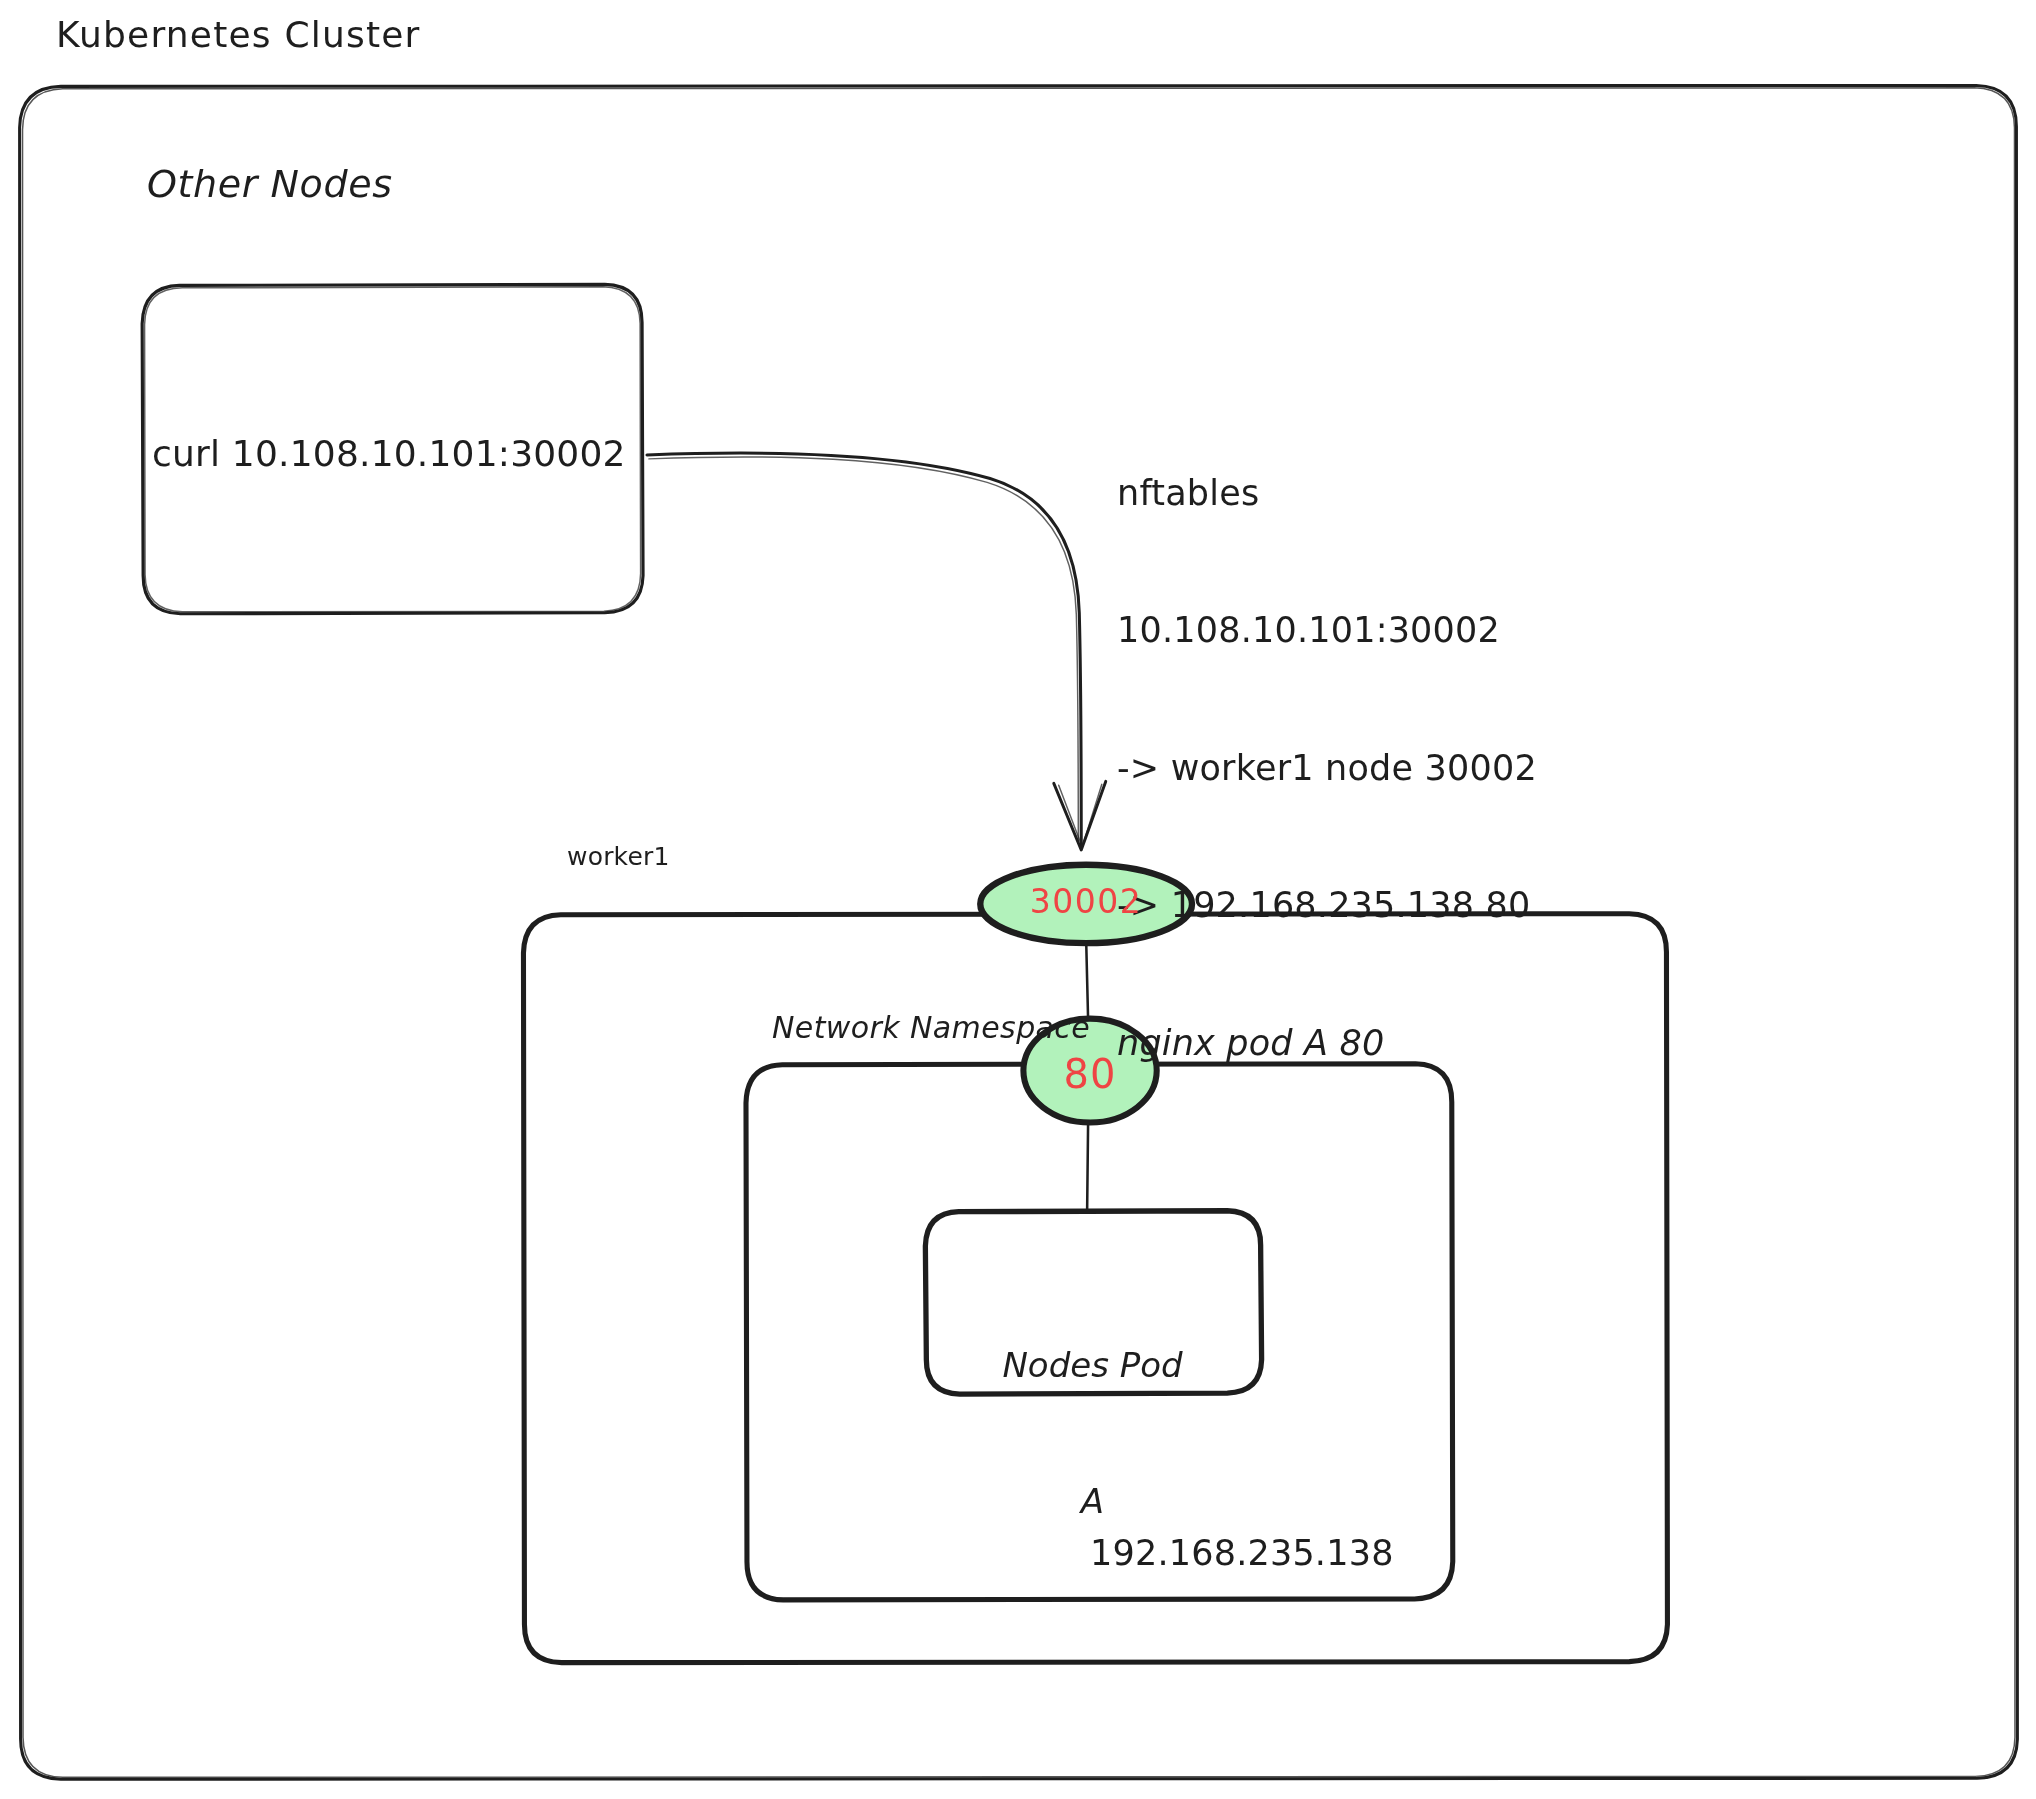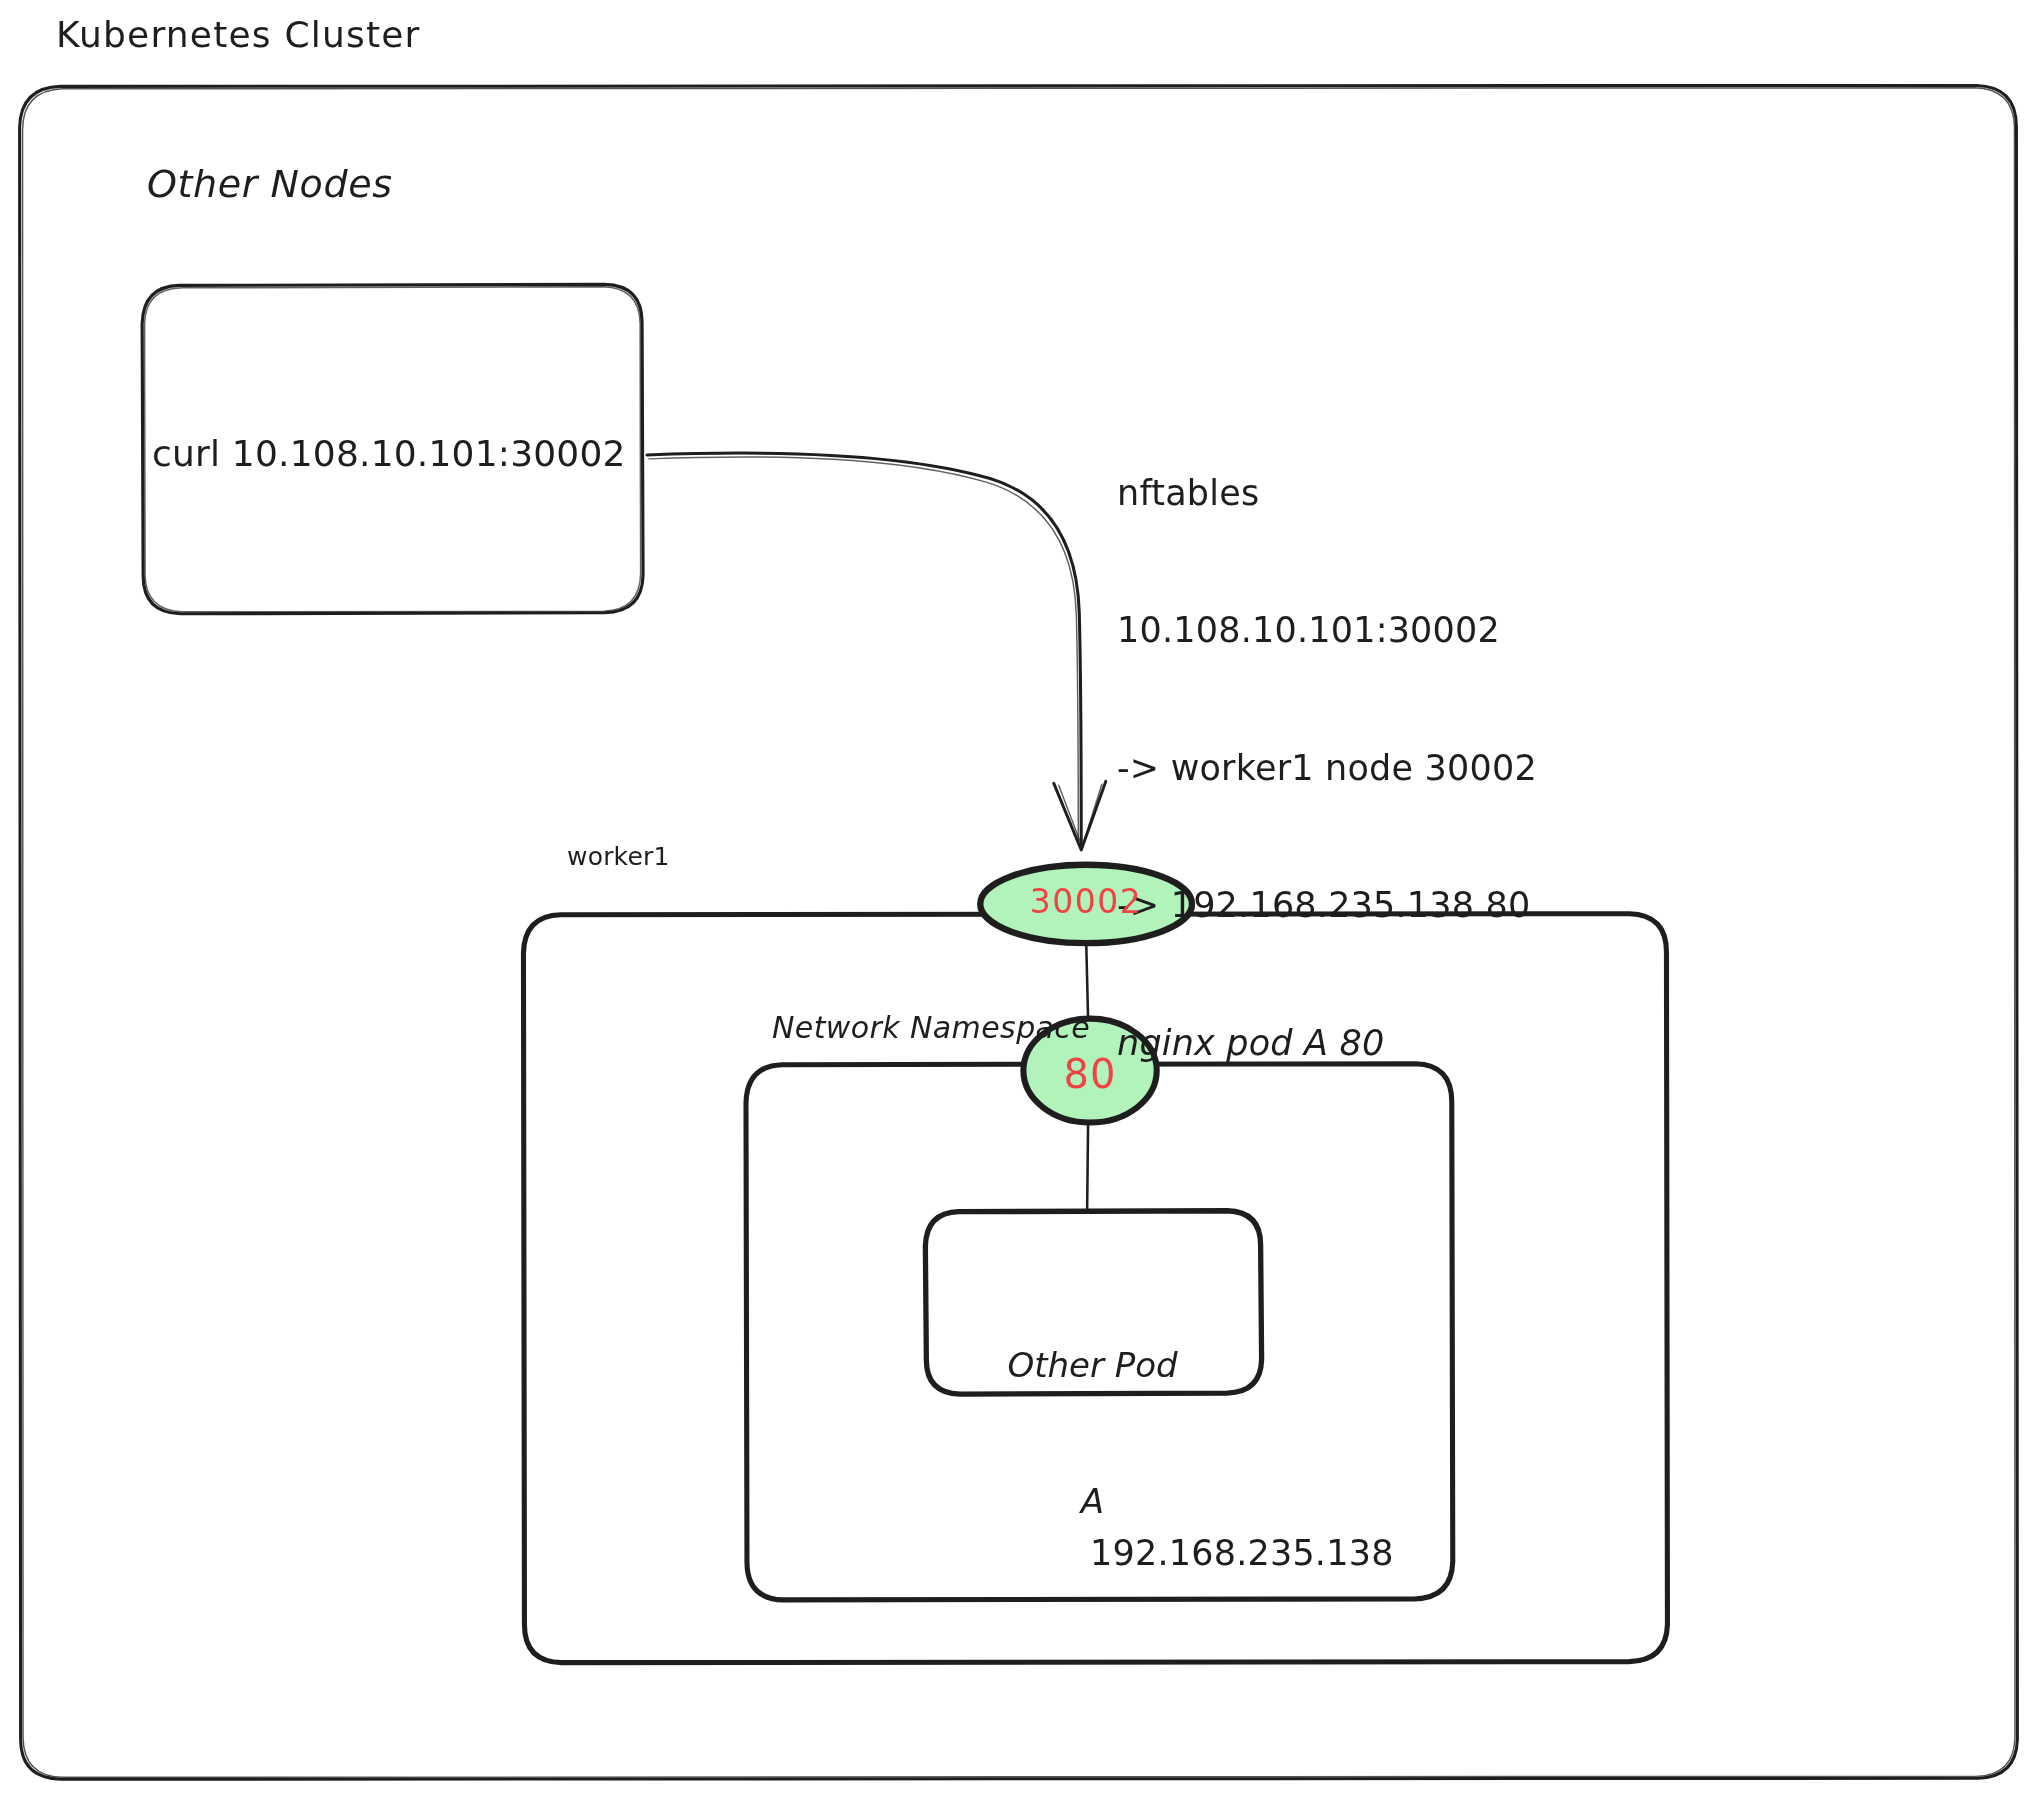--- a/index.html
+++ b/index.html
@@ -196,20 +196,20 @@
 
   <div class="txt label-worker1">worker1</div>
 
   <div class="txt label-netns">Network Namespace</div>
 
   <div class="ellipse-text t30002">30002</div>
 
   <div class="ellipse-text t80">80</div>
 
   <div class="pod-text">
-    <span class="ln">Other Pod</span>
+    <span class="ln">Nodes Pod</span>
     <span class="ln">A</span>
   </div>
 
   <div class="txt label-podip">192.168.235.138</div>
 
 </div>
 
 
 </body></html>

